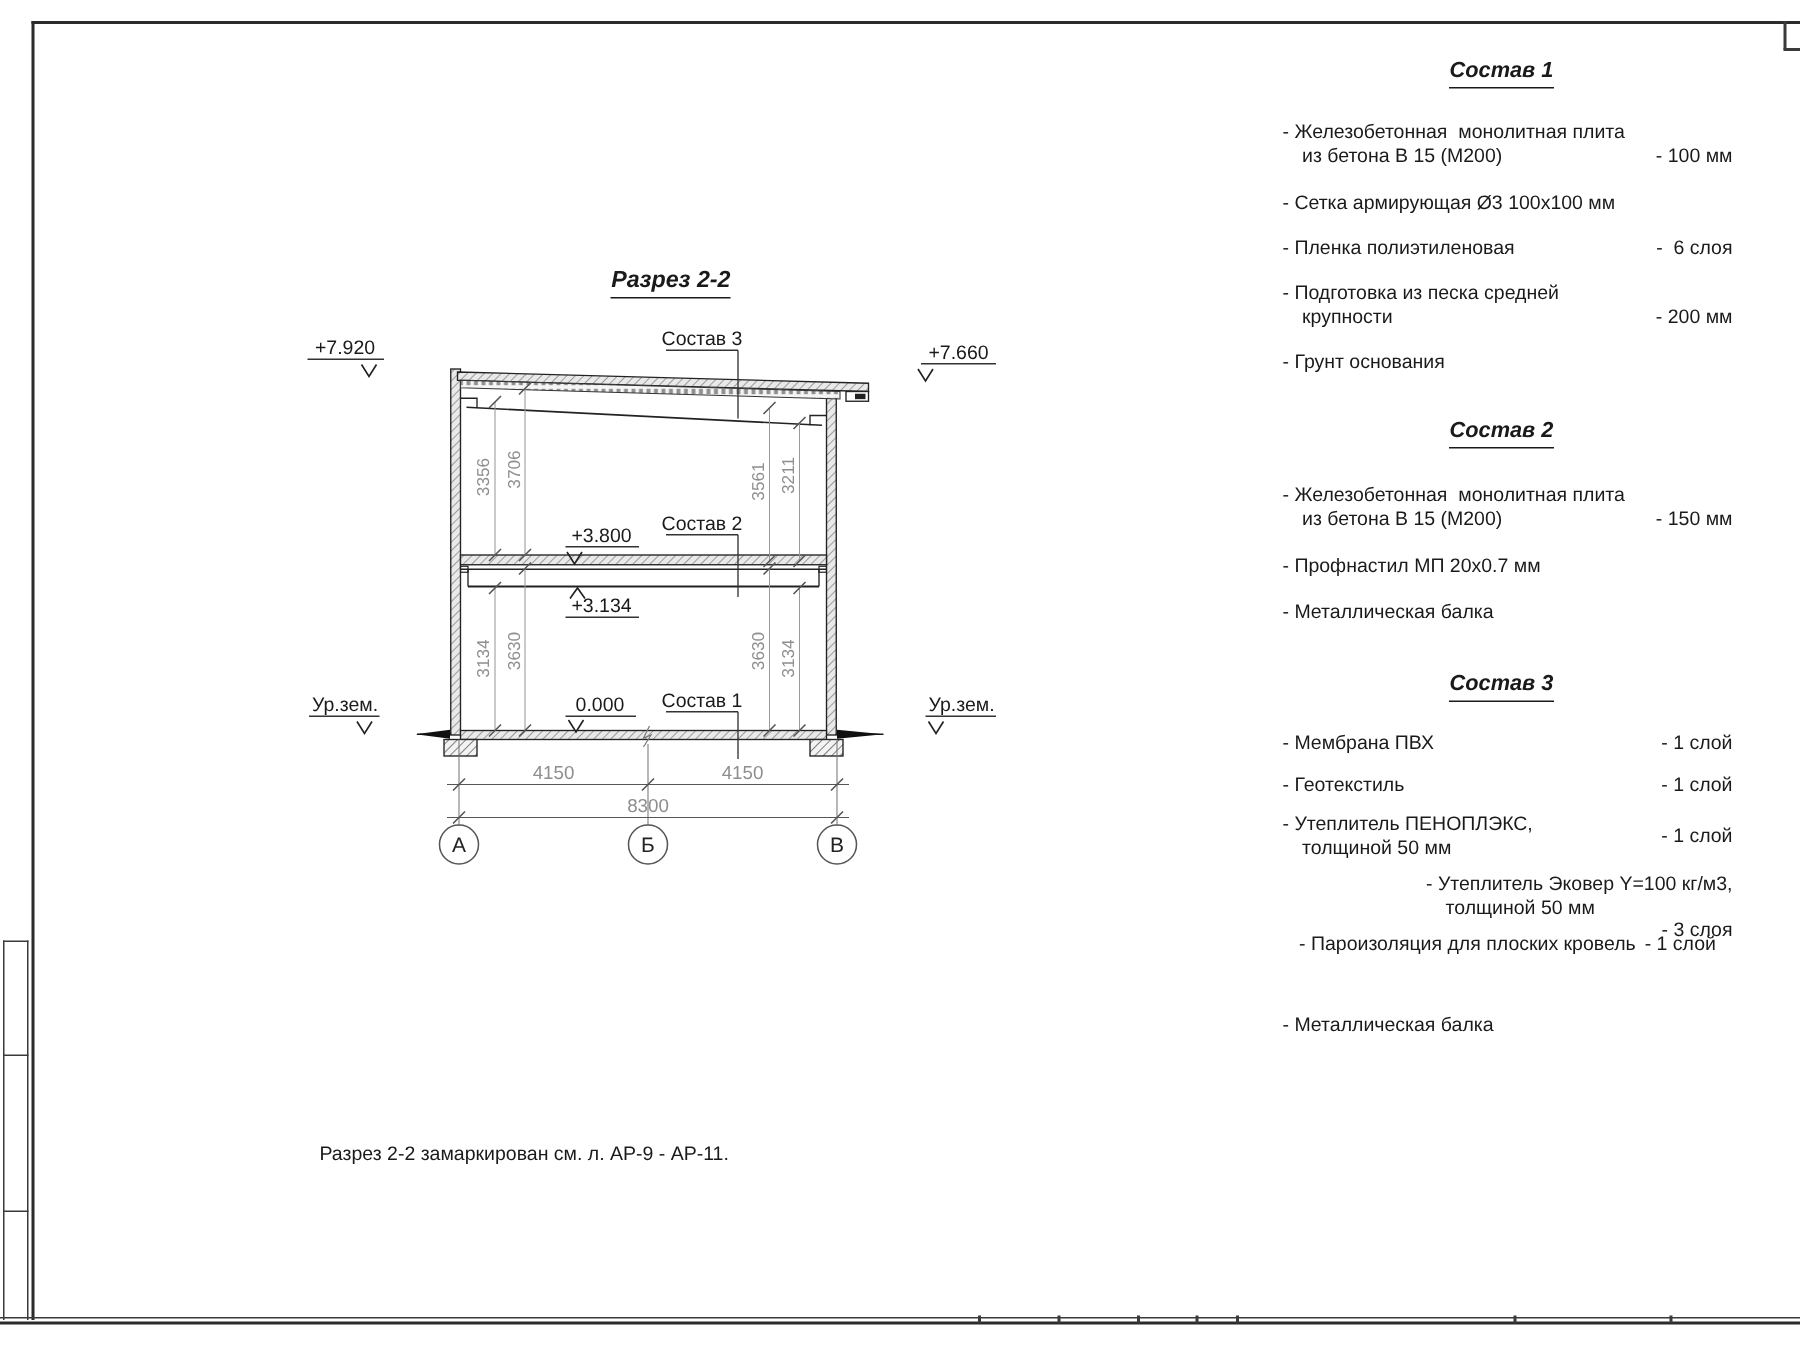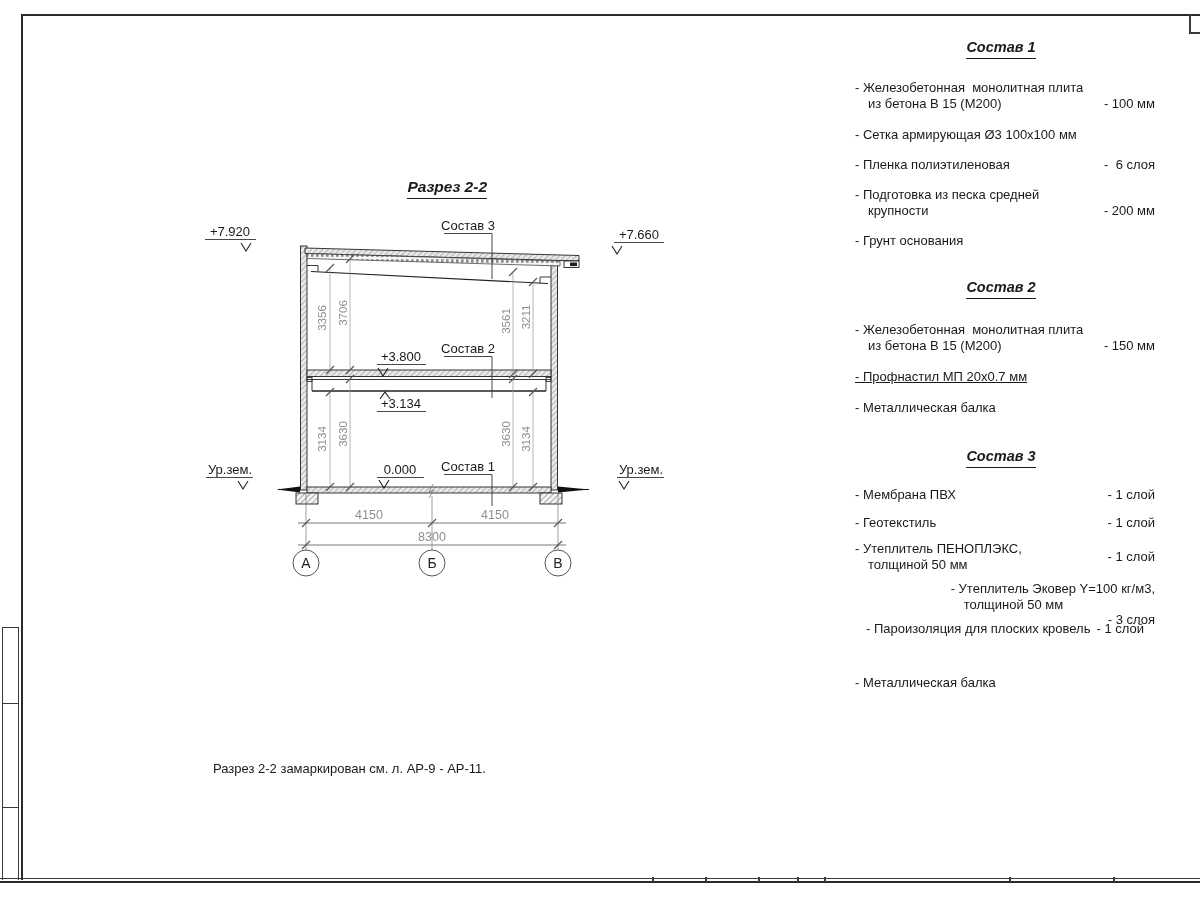--- a/index.html
+++ b/index.html
@@ -236,21 +236,21 @@
     <div class="nm"><div>- Грунт основания</div></div>
     <div class="qty"></div>
   </div>
 
   <div class="spec-h" style="top:250px;"><span>Состав 2</span></div>
 
   <div class="row" style="top:292px;">
     <div class="nm"><div>- Железобетонная  монолитная плита</div><div class="l2">из бетона В 15 (М200)</div></div>
     <div class="qty">- 150 мм</div>
   </div>
-  <div class="row" style="top:339px;text-decoration:underline;">
+  <div class="row" style="top:339px;">
     <div class="nm"><div>- Профнастил МП 20x0.7 мм</div></div>
     <div class="qty"></div>
   </div>
   <div class="row" style="top:370px;">
     <div class="nm"><div>- Металлическая балка</div></div>
     <div class="qty"></div>
   </div>
 
   <div class="spec-h" style="top:419px;"><span>Состав 3</span></div>
 

